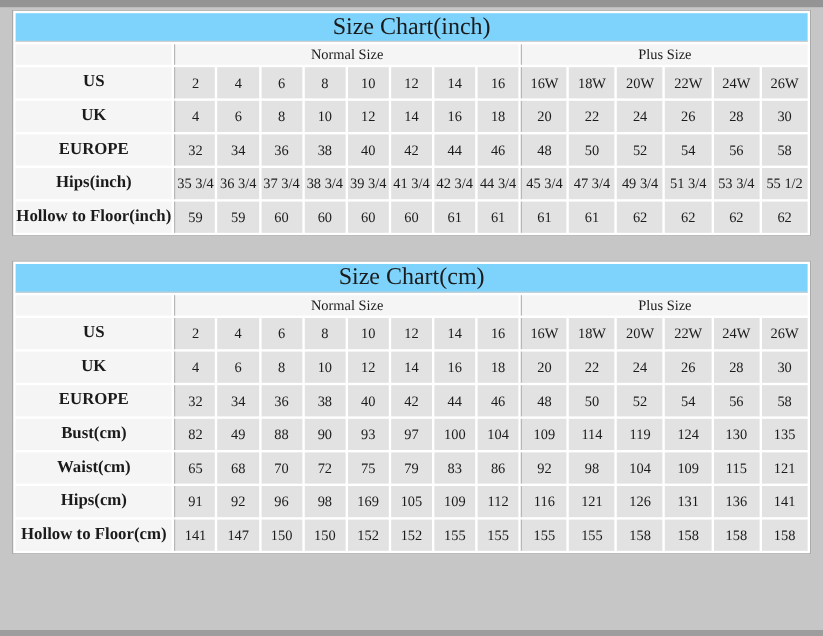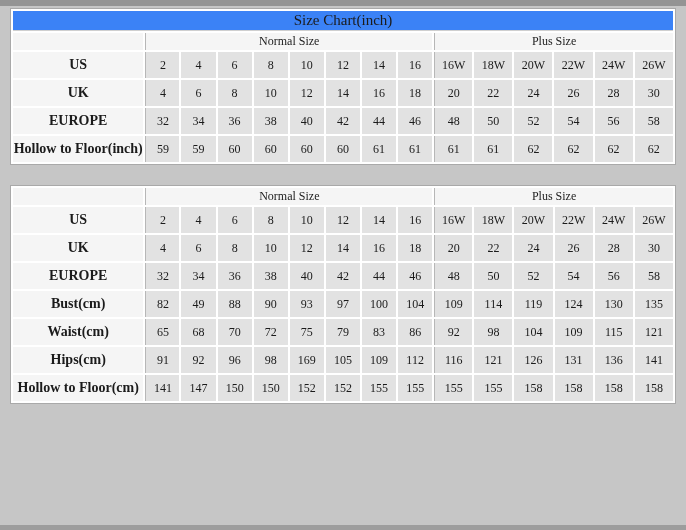--- a/index.html
+++ b/index.html
@@ -42,22 +42,22 @@
   col.c-plus   { width: 38px; }
 
   th, td {
     padding: 0;
     text-align: center;
     vertical-align: middle;
     font-weight: normal;
     overflow: hidden;
   }
   .title-cell {
-    background: #3b82f6;
-    font-size: 15px;
+    background: #7dd3fc;
+    font-size: 20px;
     height: 20px;
     border-bottom: 1px solid #cfcfcf;
   }
   .corner-cell, .group-cell {
     background: #f5f5f5;
     font-size: 12px;
     height: 17px;
   }
   .row-label {
     background: #f5f5f5;
@@ -155,20 +155,37 @@
           <td class="size-cell">44</td>
           <td class="size-cell">46</td>
           <td class="size-cell sep">48</td>
           <td class="size-cell">50</td>
           <td class="size-cell">52</td>
           <td class="size-cell">54</td>
           <td class="size-cell">56</td>
           <td class="size-cell">58</td>
         </tr>
         <tr>
+          <th class="row-label">Hips(inch)</th>
+          <td class="size-cell sep">35 3/4</td>
+          <td class="size-cell">36 3/4</td>
+          <td class="size-cell">37 3/4</td>
+          <td class="size-cell">38 3/4</td>
+          <td class="size-cell">39 3/4</td>
+          <td class="size-cell">41 3/4</td>
+          <td class="size-cell">42 3/4</td>
+          <td class="size-cell">44 3/4</td>
+          <td class="size-cell sep">45 3/4</td>
+          <td class="size-cell">47 3/4</td>
+          <td class="size-cell">49 3/4</td>
+          <td class="size-cell">51 3/4</td>
+          <td class="size-cell">53 3/4</td>
+          <td class="size-cell">55 1/2</td>
+        </tr>
+        <tr>
           <th class="row-label">Hollow to Floor(inch)</th>
           <td class="size-cell sep">59</td>
           <td class="size-cell">59</td>
           <td class="size-cell">60</td>
           <td class="size-cell">60</td>
           <td class="size-cell">60</td>
           <td class="size-cell">60</td>
           <td class="size-cell">61</td>
           <td class="size-cell">61</td>
           <td class="size-cell sep">61</td>
@@ -193,20 +210,23 @@
         <col class="c-normal">
         <col class="c-normal">
         <col class="c-plus">
         <col class="c-plus">
         <col class="c-plus">
         <col class="c-plus">
         <col class="c-plus">
         <col class="c-plus">
       </colgroup>
     <thead>
+      <tr>
+        <th class="title-cell" colspan="15">Size Chart(cm)</th>
+      </tr>
       <tr class="group-row">
         <th class="corner-cell"></th>
       <th class="group-cell sep" colspan="8">Normal Size</th>
           <th class="group-cell sep" colspan="6">Plus Size</th>
         </tr>
     </thead>
     <tbody>
         <tr>
           <th class="row-label">US</th>
           <td class="size-cell sep">2</td>

